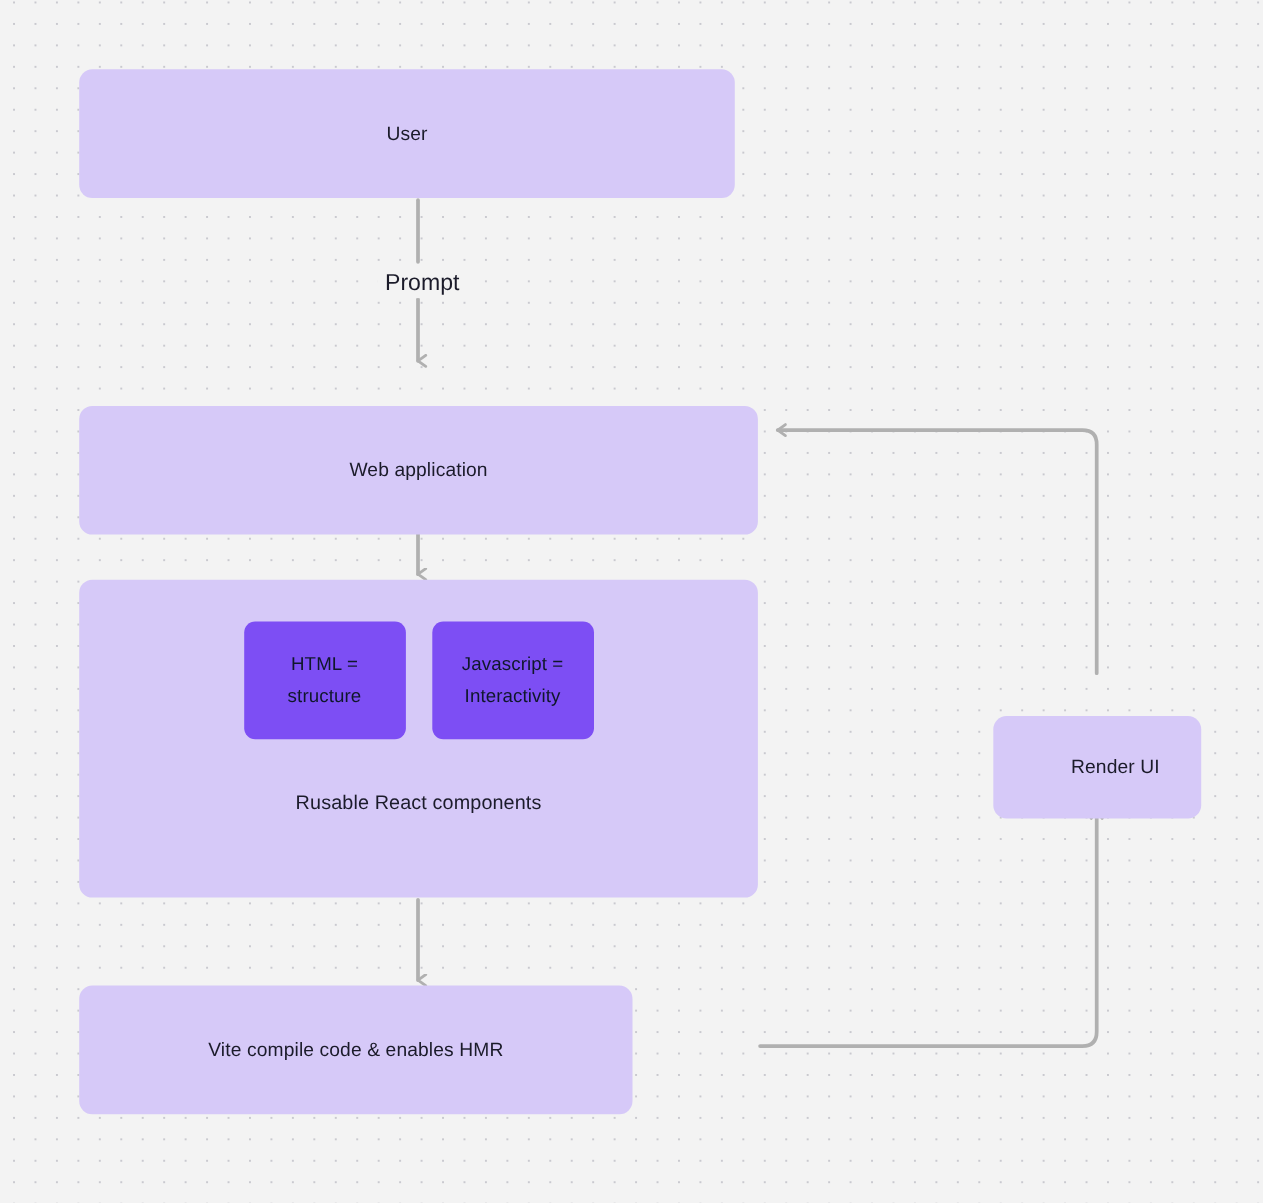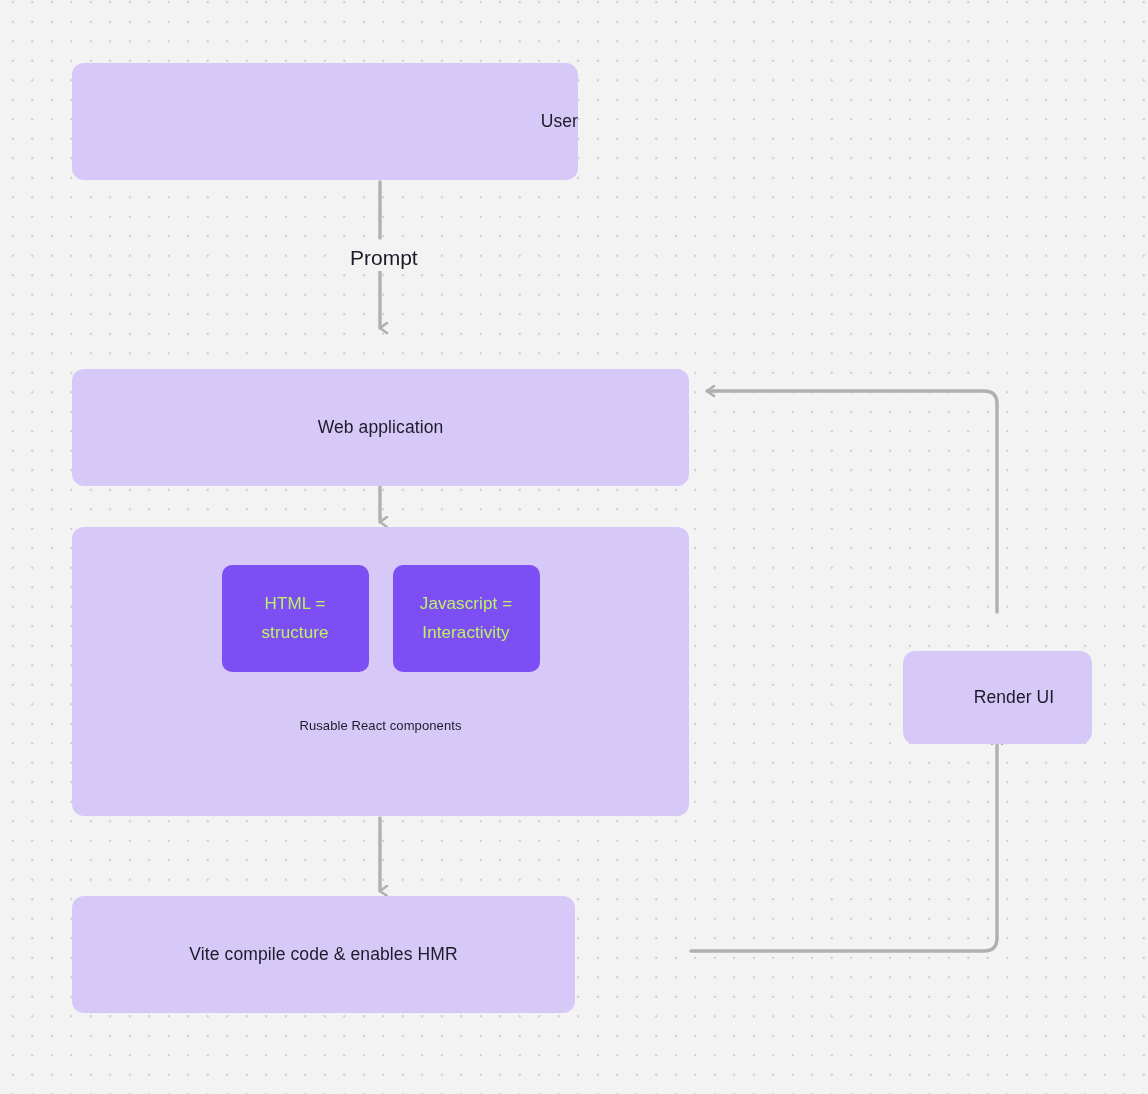--- a/index.html
+++ b/index.html
@@ -46,21 +46,21 @@
     display: flex;
     align-items: center;
     justify-content: center;
     color: #1b1b2a;
     font-size: 17.5px;
     line-height: 1.35;
     text-align: center;
     letter-spacing: 0.1px;
   }
 
-  #node-user       { left: 72px;  top: 63px;   width: 506px; height: 117px; justify-content: flex-end; }
+  #node-user       { left: 72px;  top: 63px;   width: 596px; height: 117px; }
   #node-webapp     { left: 72px;  top: 333px;  width: 617px; height: 117px; margin-top: 36px; }
   #node-components { left: 72px;  top: 527px;  width: 617px; height: 289px; align-items: flex-start; }
   #node-vite       { left: 72px;  top: 896px;  width: 503px; height: 117px; }
   #node-render     { left: 903px; top: 651px;  width: 189px; height: 93px; padding-left: 33px; }
 
   
   .components-inner {
     width: 100%;
     height: 100%;
     position: relative;
@@ -77,34 +77,34 @@
   }
 
   .chip {
     width: 147px;
     height: 107px;
     background: #7d4ef4;
     border-radius: 10px;
     display: flex;
     align-items: center;
     justify-content: center;
-    color: #bef264;
+    color: #0f172a;
     font-size: 17px;
     line-height: 1.7;
     text-align: center;
     padding: 0 6px;
   }
 
   .group-caption {
     position: absolute;
     left: 0;
     top: 190px;
     width: 100%;
     text-align: center;
-    font-size: 13px;
+    font-size: 18px;
     color: #1b1b2a;
   }
 
   
   .edge-label {
     position: absolute;
     z-index: 3;
     font-size: 21px;
     color: #1b1b2a;
     background: #f3f3f3;

